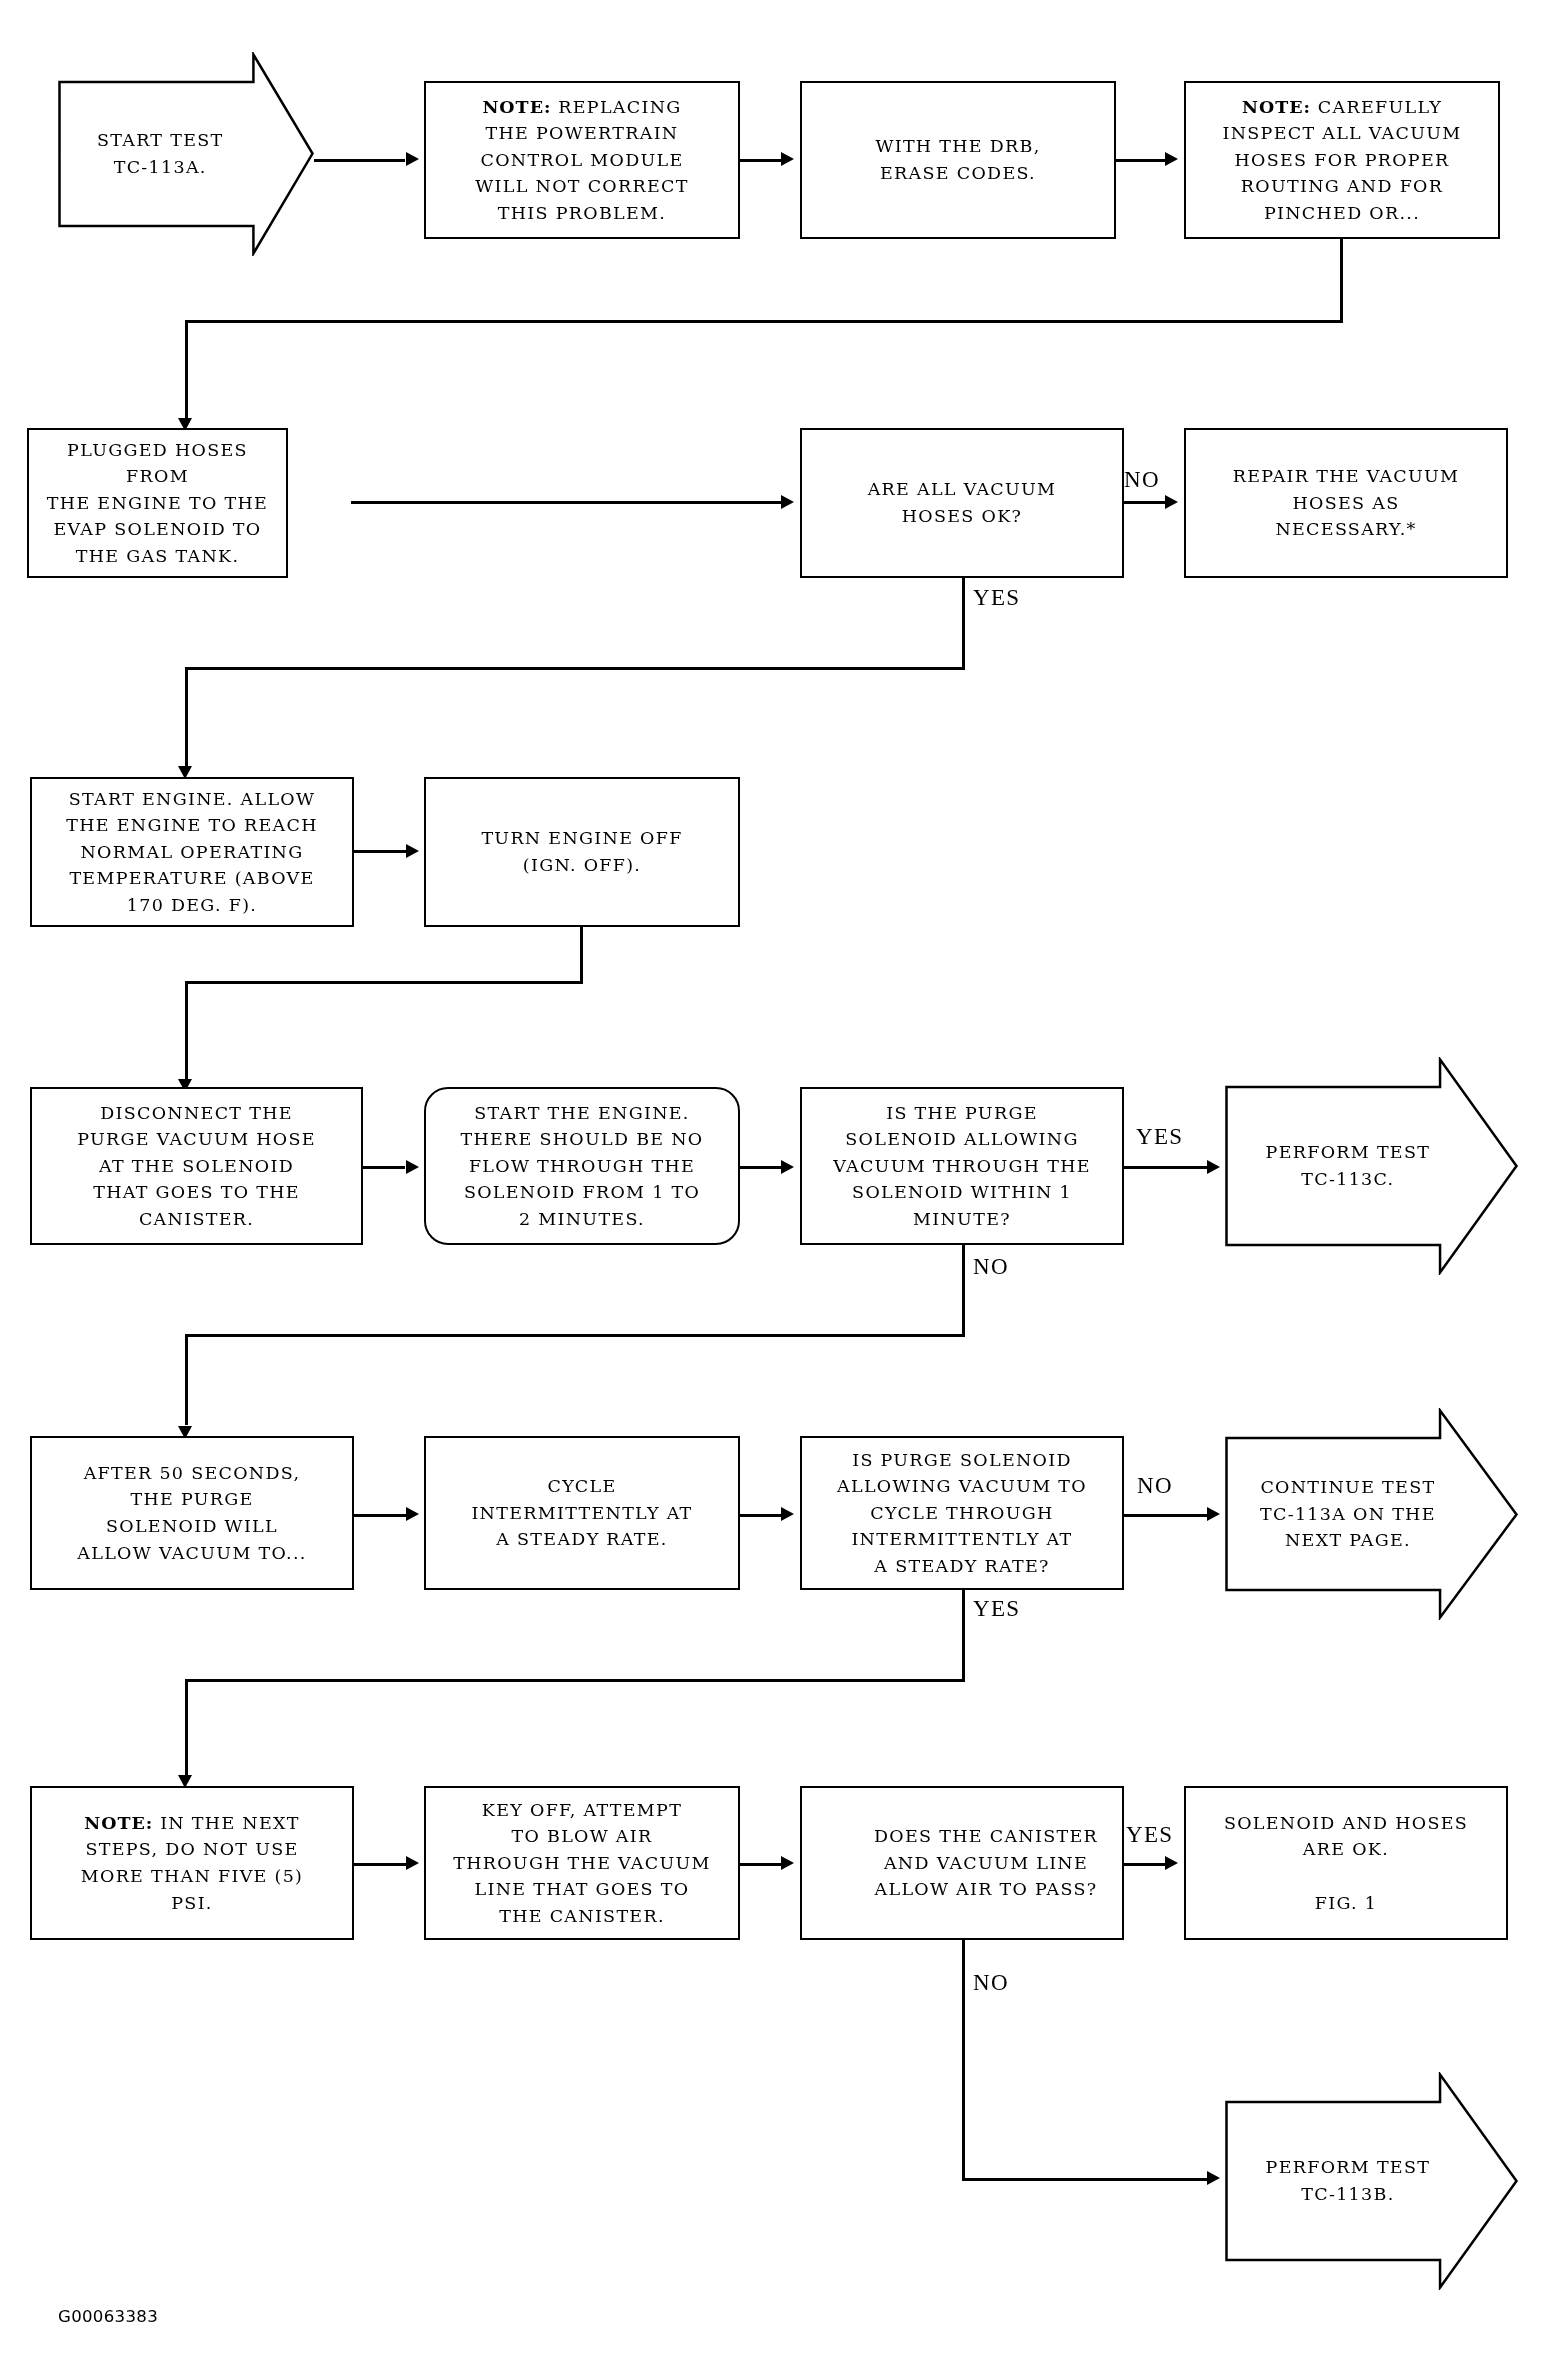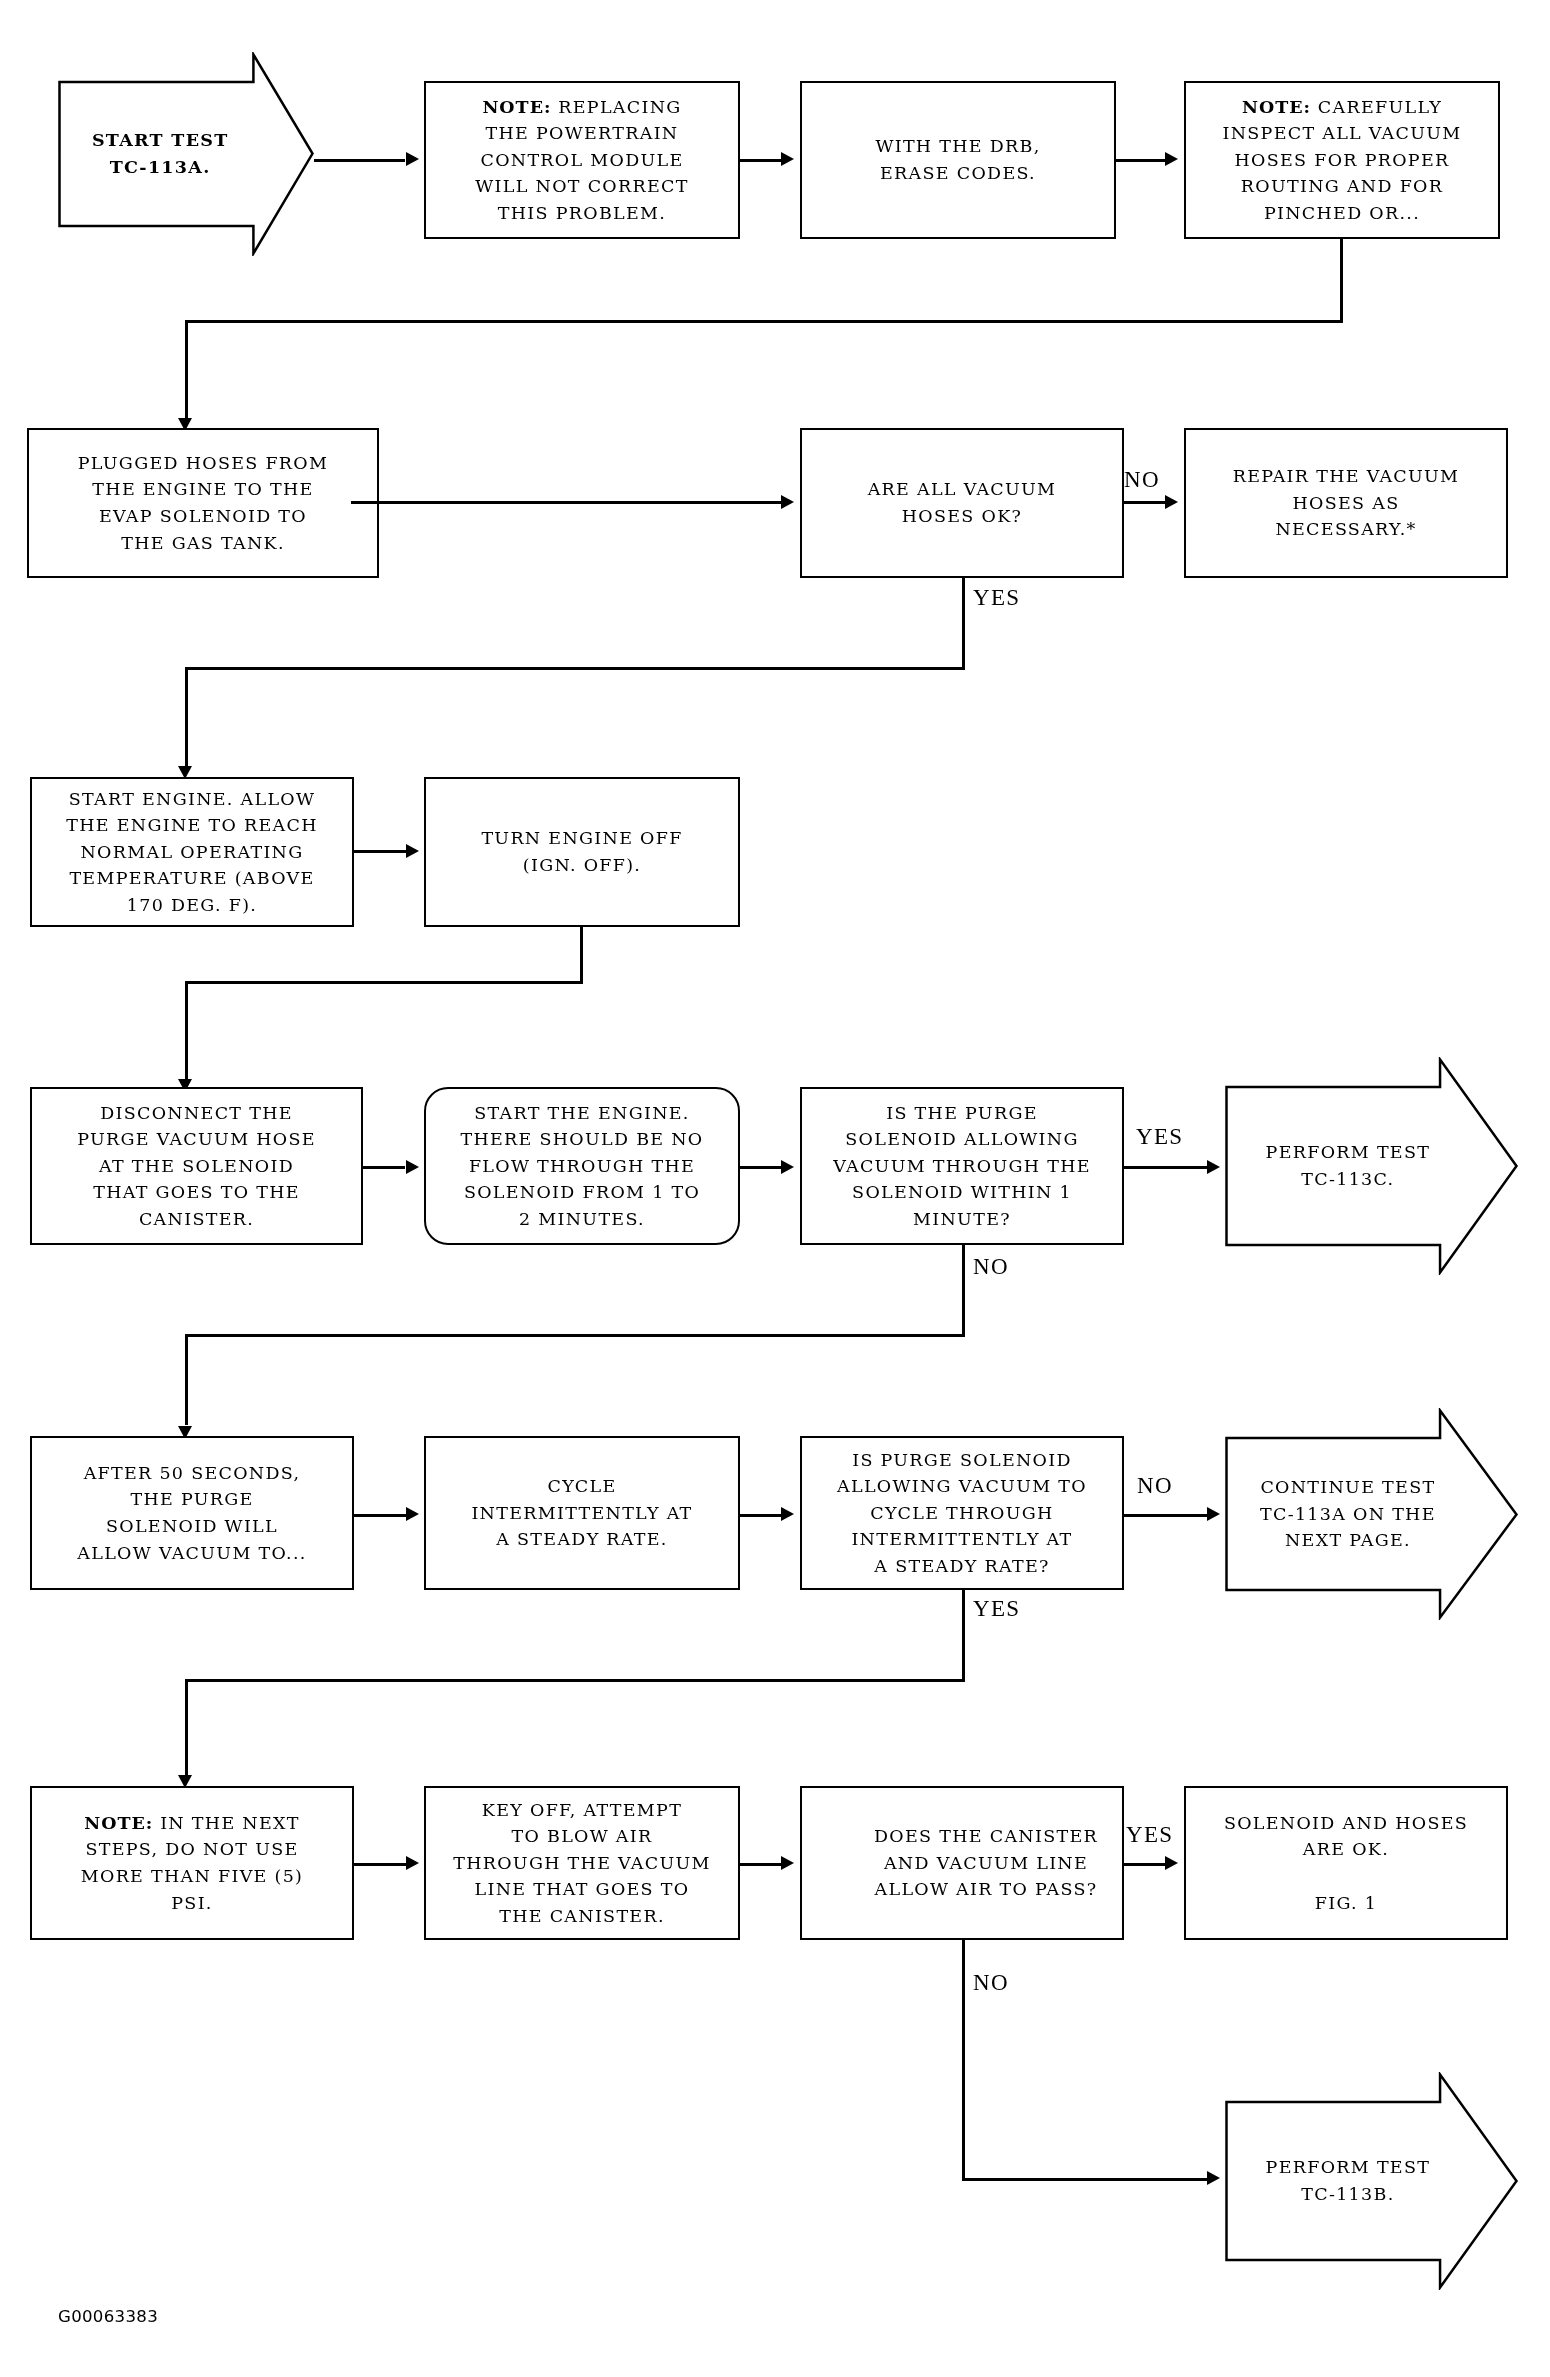--- a/index.html
+++ b/index.html
@@ -107,21 +107,21 @@
     font-size: 16.6px;
     letter-spacing: 0.3px;
     color: #000;
   }
 </style>
 </head>
 <body>
 
 <div id="page">
 
-  <div class="pent left-pent" style="left:57px; top:52px; width:258px; height:204px;font-weight:bold;">
+  <div class="pent left-pent" style="left:57px; top:52px; width:258px; height:204px;">
     <svg viewBox="0 0 310 245" preserveAspectRatio="none">
       <polygon points="3,36 236,36 236,3 307,122 236,242 236,209 3,209" fill="#fff" stroke="#000" stroke-width="3"></polygon>
     </svg>
     <span class="txt">START TEST
 TC-113A.</span>
   </div>
 
   <div class="node" style="left:424px; top:81px; width:316px; height:158px;">
     <span class="txt"><b>NOTE:</b><span> REPLACING
 THE POWERTRAIN
@@ -150,21 +150,21 @@
   <div class="arrowhead right" style="left:781px; top:152px;"></div>
 
   <div class="hline" style="left:1116px; top:159px; width:50px;"></div>
   <div class="arrowhead right" style="left:1165px; top:152px;"></div>
 
   <div class="vline" style="left:1340px; top:239px; height:83px;"></div>
   <div class="hline" style="left:185px; top:320px; width:1158px;"></div>
   <div class="vline" style="left:185px; top:320px; height:98px;"></div>
   <div class="arrowhead down" style="left:178px; top:418px;"></div>
 
-  <div class="node" style="left:27px; top:428px; width:352px; height:150px;">
+  <div class="node" style="left:27px; top:428px; width:261px; height:150px;">
     <span class="txt">PLUGGED HOSES FROM
 THE ENGINE TO THE
 EVAP SOLENOID TO
 THE GAS TANK.</span>
   </div>
 
   <div class="node" style="left:800px; top:428px; width:324px; height:150px;">
     <span class="txt">ARE ALL VACUUM
 HOSES OK?</span>
   </div>

